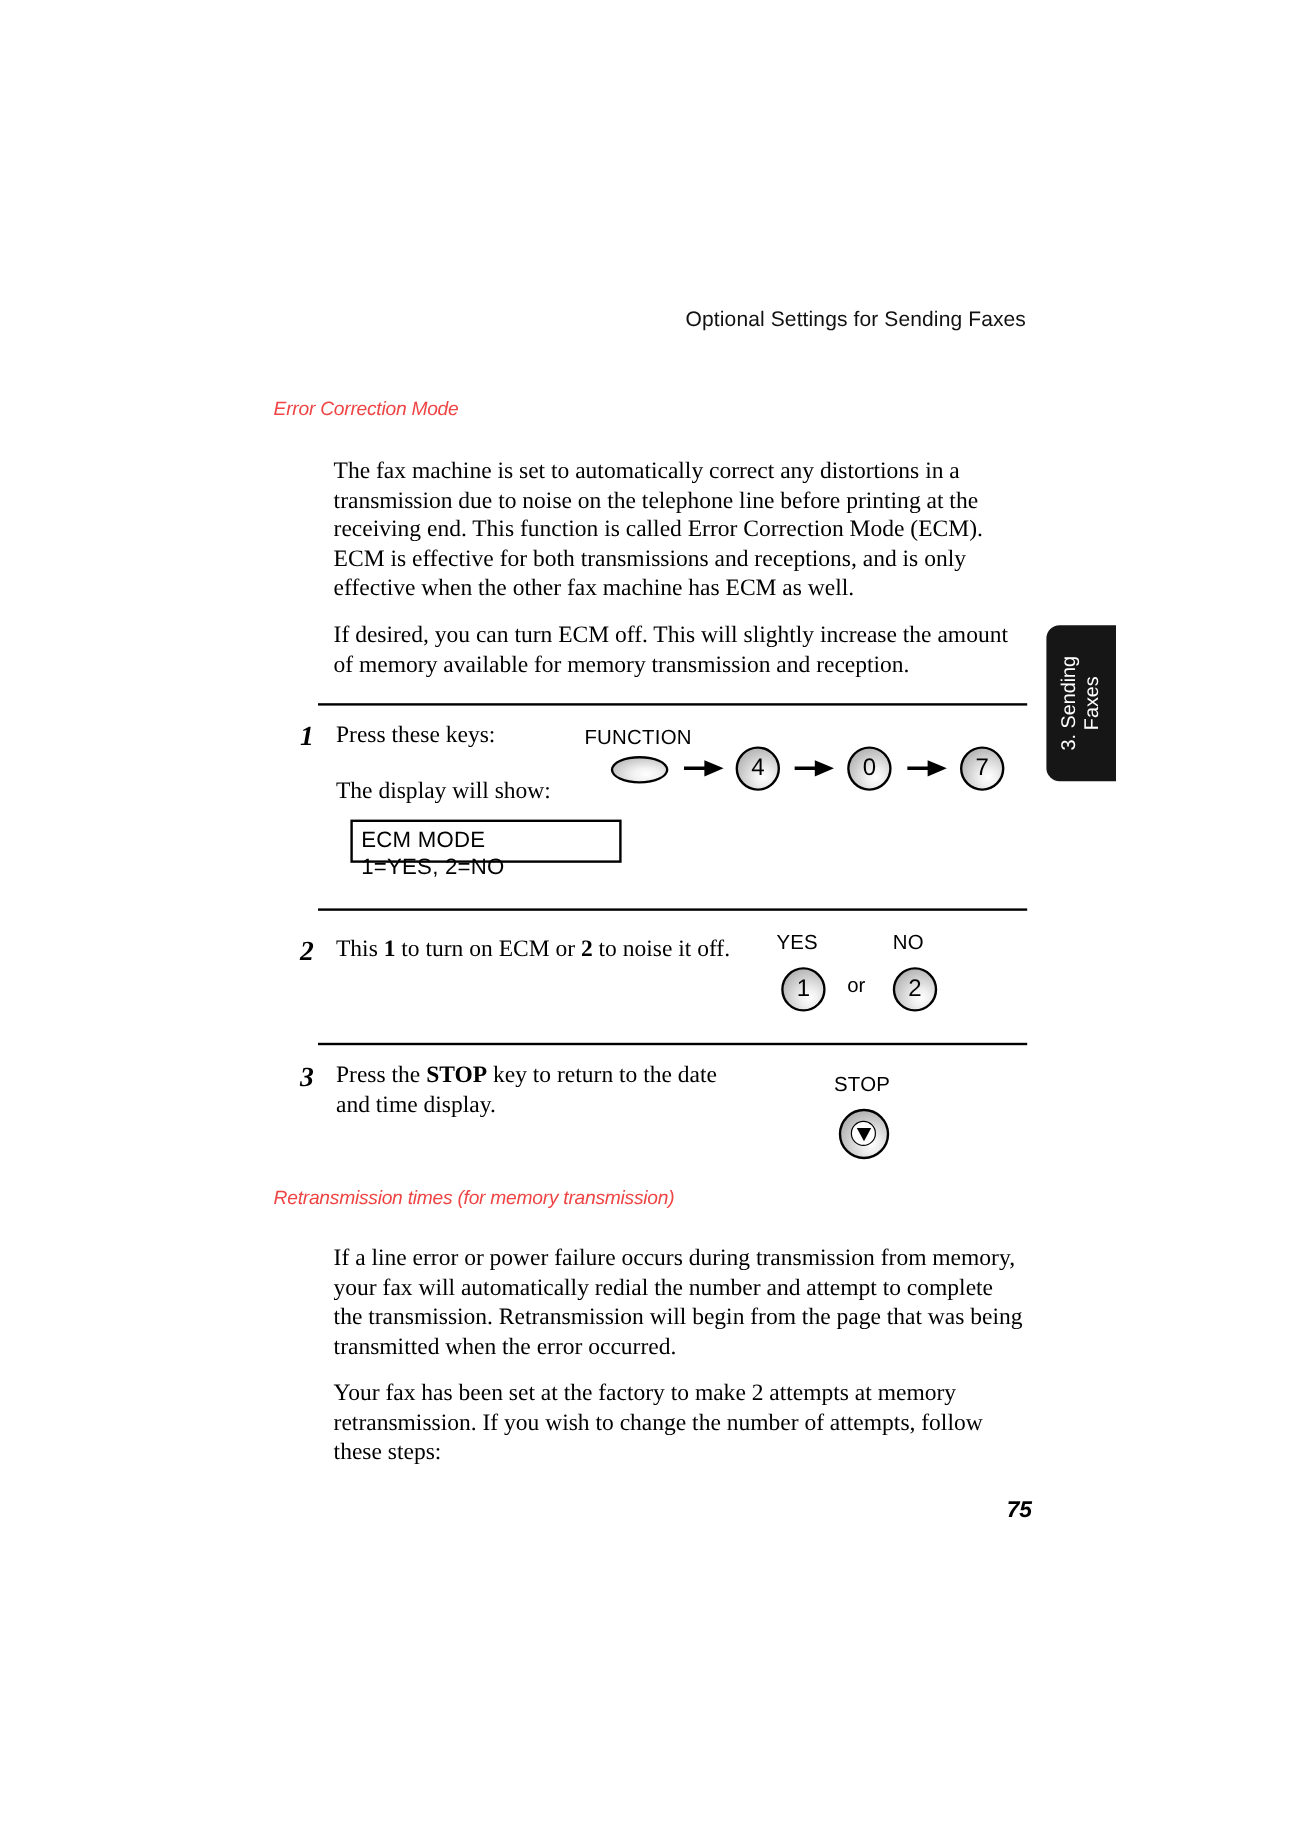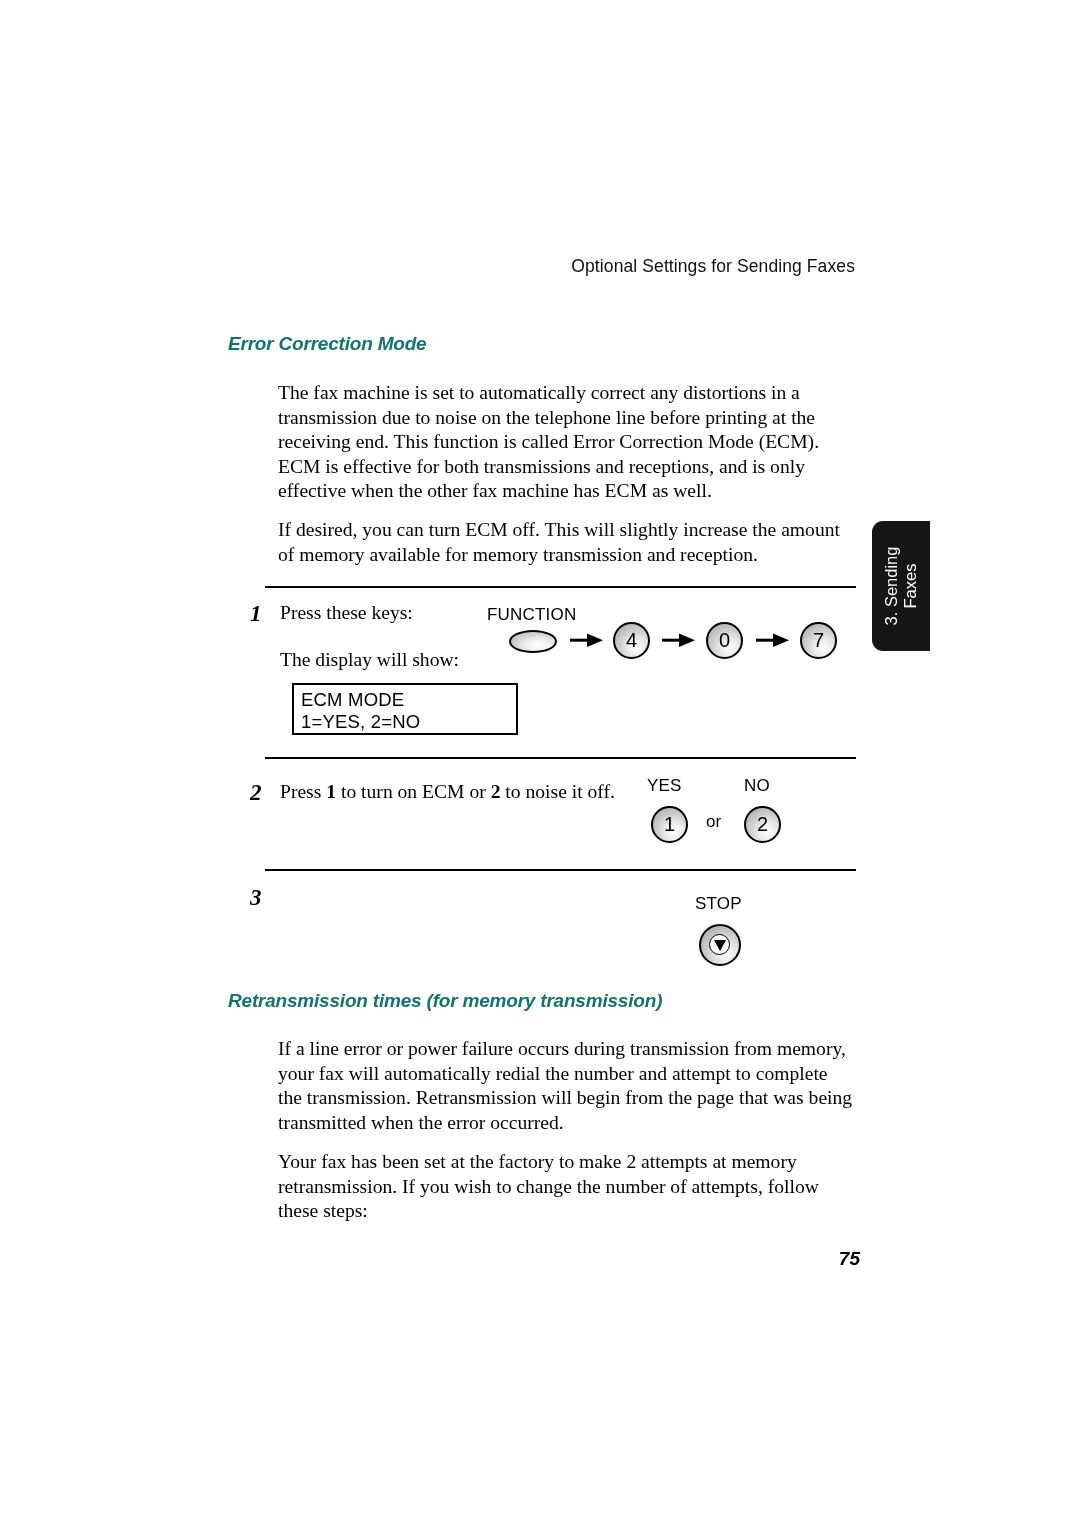--- a/index.html
+++ b/index.html
@@ -34,25 +34,25 @@
     font-size: 17.5px;
     letter-spacing: 0.1px;
     color: #111;
   }
 
   
   .section-heading {
     position: absolute;
     left: 228px;
     font-family: "Liberation Sans", sans-serif;
-    font-weight: bold;
+    font-weight: normal;
     font-style: italic;
-    font-size: 19px;
+    font-size: 16px;
     letter-spacing: -0.2px;
-    color: #0f766e;
+    color: #ef4444;
     white-space: nowrap;
   }
   #heading-ecm { top: 333px; }
   #heading-retrans { top: 990px; }
 
   
   .body-para {
     position: absolute;
     left: 278px;
     width: 578px;
@@ -109,21 +109,21 @@
 
   #step3-num  { top: 885px; }
   #step3-text { top: 885px; width: 320px; }
 
   
   .lcd-box {
     position: absolute;
     left: 292px;
     top: 683px;
     width: 226px;
-    height: 52px;
+    height: 36px;
     border: 2.6px solid #000;
     background: #fff;
     box-sizing: border-box;
     padding: 4px 0 0 7px;
     font-family: "Liberation Sans", sans-serif;
     font-size: 18.5px;
     line-height: 22px;
     letter-spacing: 0.2px;
   }
   .lcd-line { display: block; white-space: nowrap; }
@@ -286,30 +286,31 @@
   </svg>
 
   <div class="key-circle" style="left:800px; top:622px;">7</div>
 
   <div class="lcd-box">
     <span class="lcd-line">ECM MODE</span>
     <span class="lcd-line">1=YES, 2=NO</span>
   </div>
 
   <div class="step-num" id="step2-num">2</div>
-  <div class="step-text" id="step2-text"><span>Press </span><b>1</b><span> to turn on ECM or </span><b>2</b><span> to noise it off.</span></div>
+  <div class="step-text" id="step2-text"><span>This </span><b>1</b><span> to turn on ECM or </span><b>2</b><span> to noise it off.</span></div>
 
   <div class="key-label" style="left:647px; top:776px;">YES</div>
   <div class="key-label" style="left:744px; top:776px;">NO</div>
 
   <div class="key-circle" style="left:651px; top:806px;">1</div>
   <div class="or-text" style="left:706px; top:812px;">or</div>
   <div class="key-circle" style="left:744px; top:806px;">2</div>
 
   <div class="step-num" id="step3-num">3</div>
+  <div class="step-text" id="step3-text"><span>Press the </span><b>STOP</b><span> key to return to the date and time display.</span></div>
 
   <div class="key-label" style="left:695px; top:894px;">STOP</div>
   <div class="stop-key" style="left:699px; top:924px;">
     <div class="stop-inner">
       <div class="stop-tri"></div>
     </div>
   </div>
 
   <div class="section-heading" id="heading-retrans">Retransmission times (for memory transmission)</div>
 

